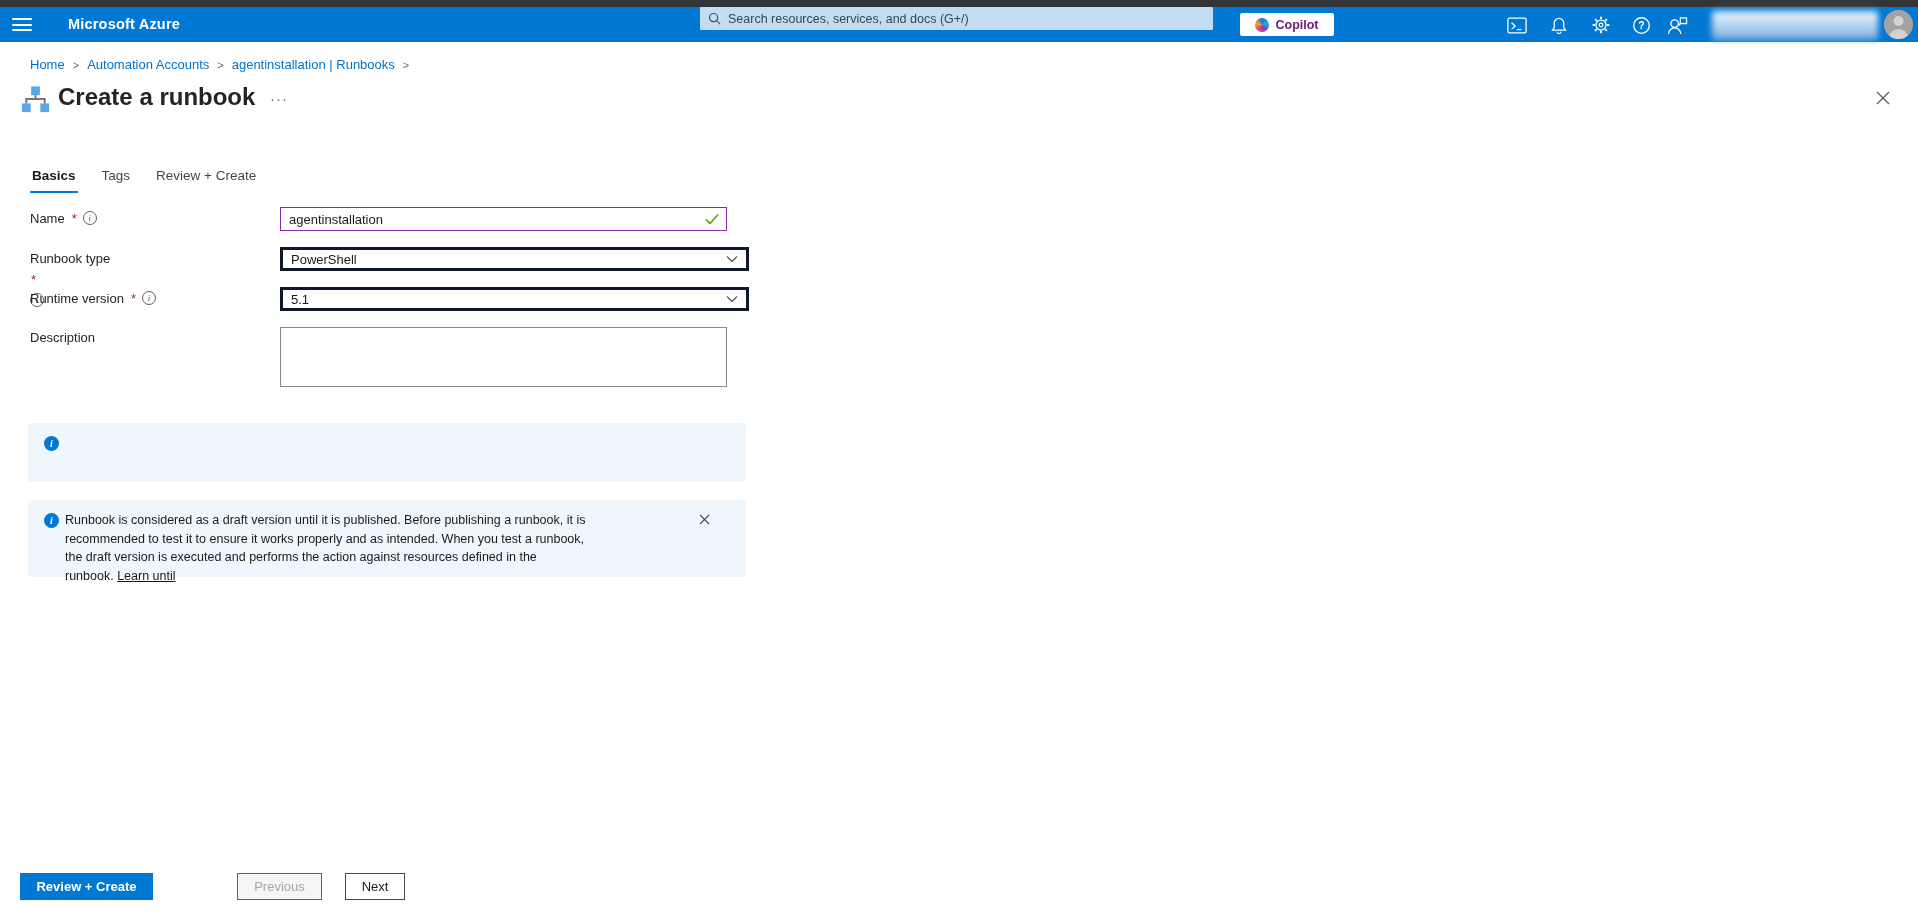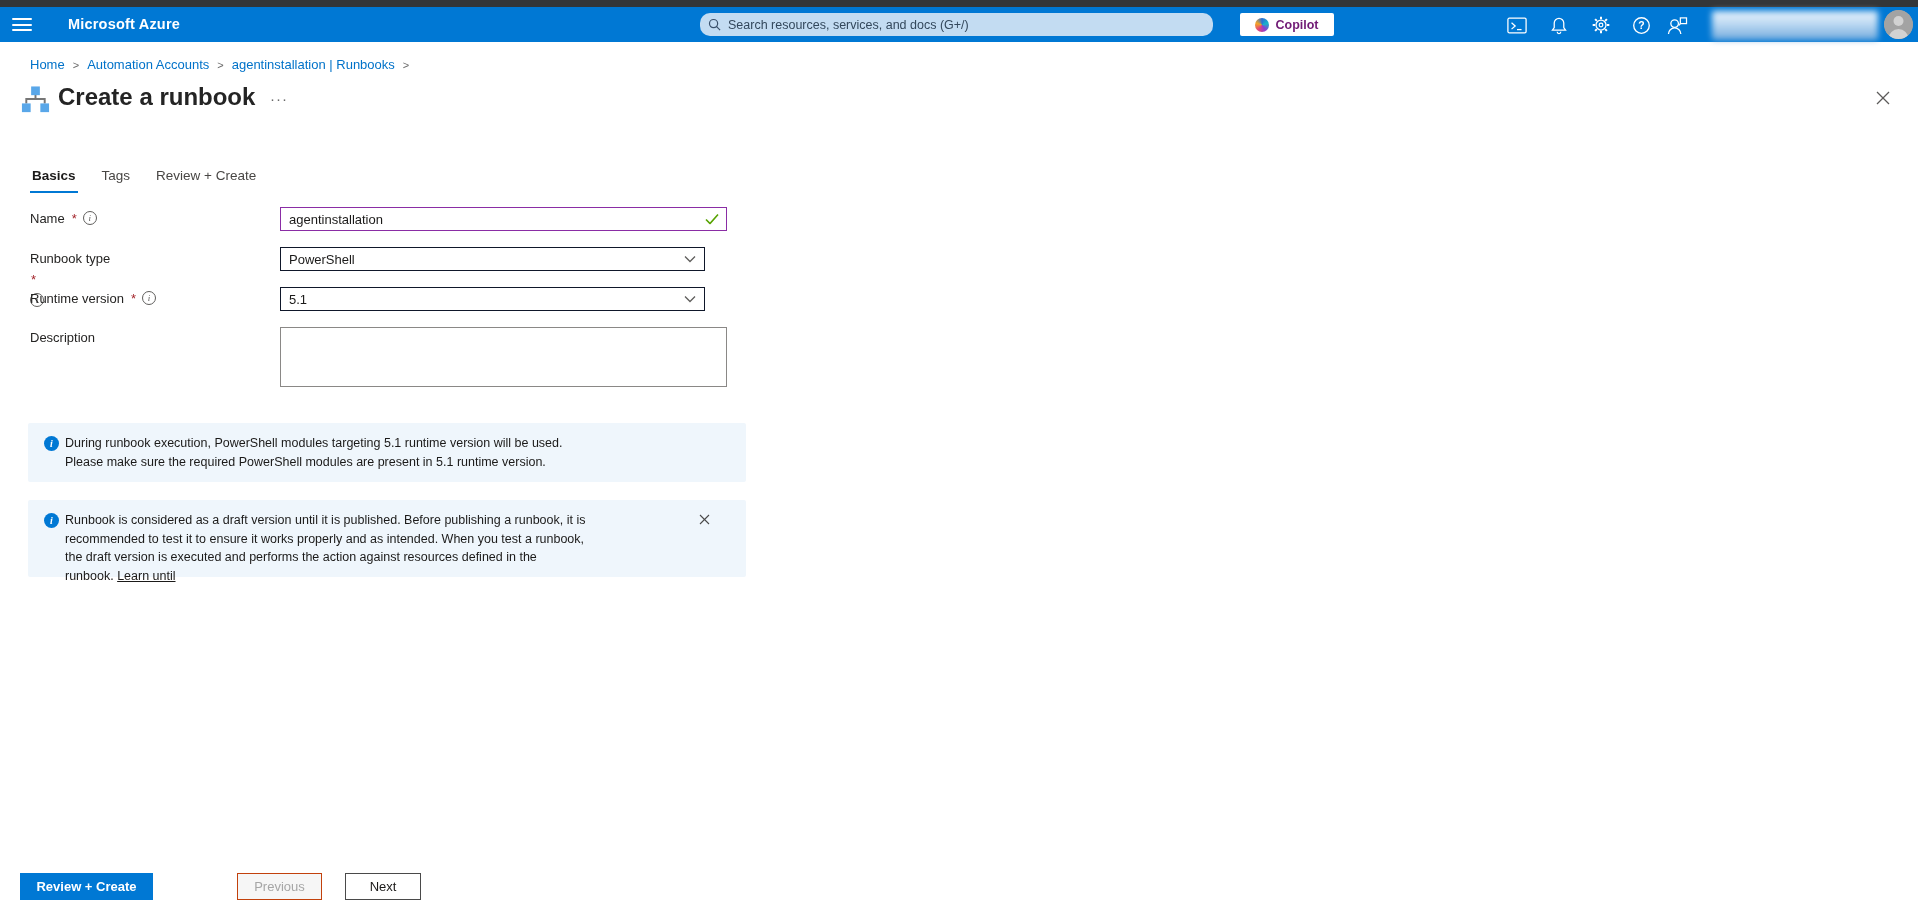--- a/index.html
+++ b/index.html
@@ -9,22 +9,22 @@
   
   #chrome-strip { position:absolute; top:0; left:0; width:1918px; height:7px; background:#333639; }
 
   
   #topbar { position:absolute; top:7px; left:0; width:1918px; height:35px; background:#0078d4; }
   #hamburger { position:absolute; left:12px; top:8px; width:20px; height:19px; display:flex;
                flex-direction:column; justify-content:space-between; padding:3px 0; cursor:pointer; }
   #hamburger span { display:block; height:2px; background:#fff; border-radius:1px; }
   #brand { position:absolute; left:68px; top:9px; color:#fff; font-size:14.5px; font-weight:700; letter-spacing:.2px; }
 
-  #searchbox { position:absolute; left:700px; top:6px; width:513px; height:23px; background:#c3dcf2;
-               border-radius:10px; display:flex; align-items:center; padding:0 8px; gap:7px; }
+  #searchbox { position:absolute; left:700px; top:0; width:513px; height:23px; background:#c3dcf2;
+               border-radius:1px; display:flex; align-items:center; padding:0 8px; gap:7px; }
   #searchbox input { flex:1; border:none; background:transparent; outline:none; font-size:12.5px;
                      color:#24425c; font-family:"Liberation Sans", sans-serif; }
   #searchbox input::placeholder { color:#33485c; opacity:1; }
 
   #copilot-btn { position:absolute; left:1240px; top:6px; width:94px; height:23px; background:#fff;
                  border-radius:2px; border:none; display:flex; align-items:center; justify-content:center;
                  gap:6px; cursor:pointer; }
   #copilot-btn .copilot-logo { width:14px; height:14px; border-radius:50%;
       background:conic-gradient(#2a6fd4,#16b6c9,#8a3fd1,#e0447c,#f5a623,#2a6fd4); }
   #copilot-btn span.lbl { font-size:12.5px; font-weight:700; color:#701a75; }
@@ -55,21 +55,21 @@
 
   
   .f-label { position:absolute; left:30px; font-size:13px; color:#252423; display:flex; gap:6px; }
   .req { color:#a4262c; margin-left:1px; }
   .info-badge { width:14px; height:14px; border:1px solid #5f5e5c; border-radius:50%; color:#5f5e5c;
                 font-size:9px; font-style:italic; font-family:"Liberation Serif", serif;
                 display:flex; align-items:center; justify-content:center; cursor:pointer; }
   .f-input { position:absolute; left:280px; width:447px; height:24px; border:1px solid #8a2da5;
              background:#fff; font-size:13px; color:#1b1a19; padding:0 28px 0 8px;
              font-family:"Liberation Sans", sans-serif; outline:none; }
-  .f-select { position:absolute; left:280px; width:425px; height:24px; border:1px solid #0f172a;
+  .f-select { position:absolute; left:280px; width:469px; height:24px; border:3px solid #0f172a;
               background:#fff; font-size:13px; color:#1b1a19; display:flex; align-items:center;
               padding:0 28px 0 8px; cursor:pointer; }
   .field-glyph { position:absolute; right:8px; top:50%; transform:translateY(-50%); display:flex; }
   #description-input { position:absolute; left:280px; top:327px; width:447px; height:60px;
                        border:1px solid #8a8886; background:#fff; resize:none; outline:none;
                        font-family:"Liberation Sans", sans-serif; font-size:13px; padding:4px 8px; }
 
   
   .banner { position:absolute; left:28px; width:718px; background:#eff6fc; border-radius:2px; }
   #banner-1 { top:423px; height:59px; }
@@ -82,21 +82,21 @@
                     color:#1b1a19; line-height:1.48; }
   .banner .b-link { color:#1b1a19; text-decoration:underline; cursor:pointer; }
   .banner .b-close { position:absolute; right:36px; top:11px; cursor:pointer; }
 
   
   .footer-btn { position:absolute; top:873px; height:27px; font-size:13px; cursor:pointer;
                 font-family:"Liberation Sans", sans-serif; }
   #btn-review { left:20px; width:133px; background:#0078d4; border:1px solid #0078d4;
                 color:#fff; font-weight:700; }
   #btn-previous { left:237px; width:85px; background:#f6f6f6; border:1px solid #c2410c; color:#a6a6a6; }
-  #btn-next { left:345px; width:76px; background:#fff; border:1px solid #4a4a4a; color:#1b1a19; }
+  #btn-next { left:345px; width:60px; background:#fff; border:1px solid #4a4a4a; color:#1b1a19; }
 </style>
 </head>
 <body>
 
 <div id="chrome-strip"></div>
 
 <header id="topbar">
   <div id="hamburger">
     <span></span>
       <span></span>
@@ -243,21 +243,20 @@
   </span>
 </div>
 
 <div class="f-label" style="top:330px;">
   <span>Description</span>
 </div>
 <textarea id="description-input" style=""></textarea>
 
 <div class="banner" id="banner-1">
   <div class="b-icon">i</div>
-  <div class="b-text">During runbook execution, PowerShell modules targeting 5.1 runtime version will be used. Please make sure the required PowerShell modules are present in 5.1 runtime version.</div>
 </div>
 
 <div class="banner" id="banner-2">
   <div class="b-icon">i</div>
   <div class="b-text">
     <span>Runbook is considered as a draft version until it is published. Before publishing a runbook, it is recommended to test it to ensure it works properly and as intended. When you test a runbook, the draft version is executed and performs the action against resources defined in the runbook.</span>
     <a class="b-link">Learn until</a>
   </div>
   <div class="b-close">
     <svg width="11" height="11" viewBox="0 0 11 11">

